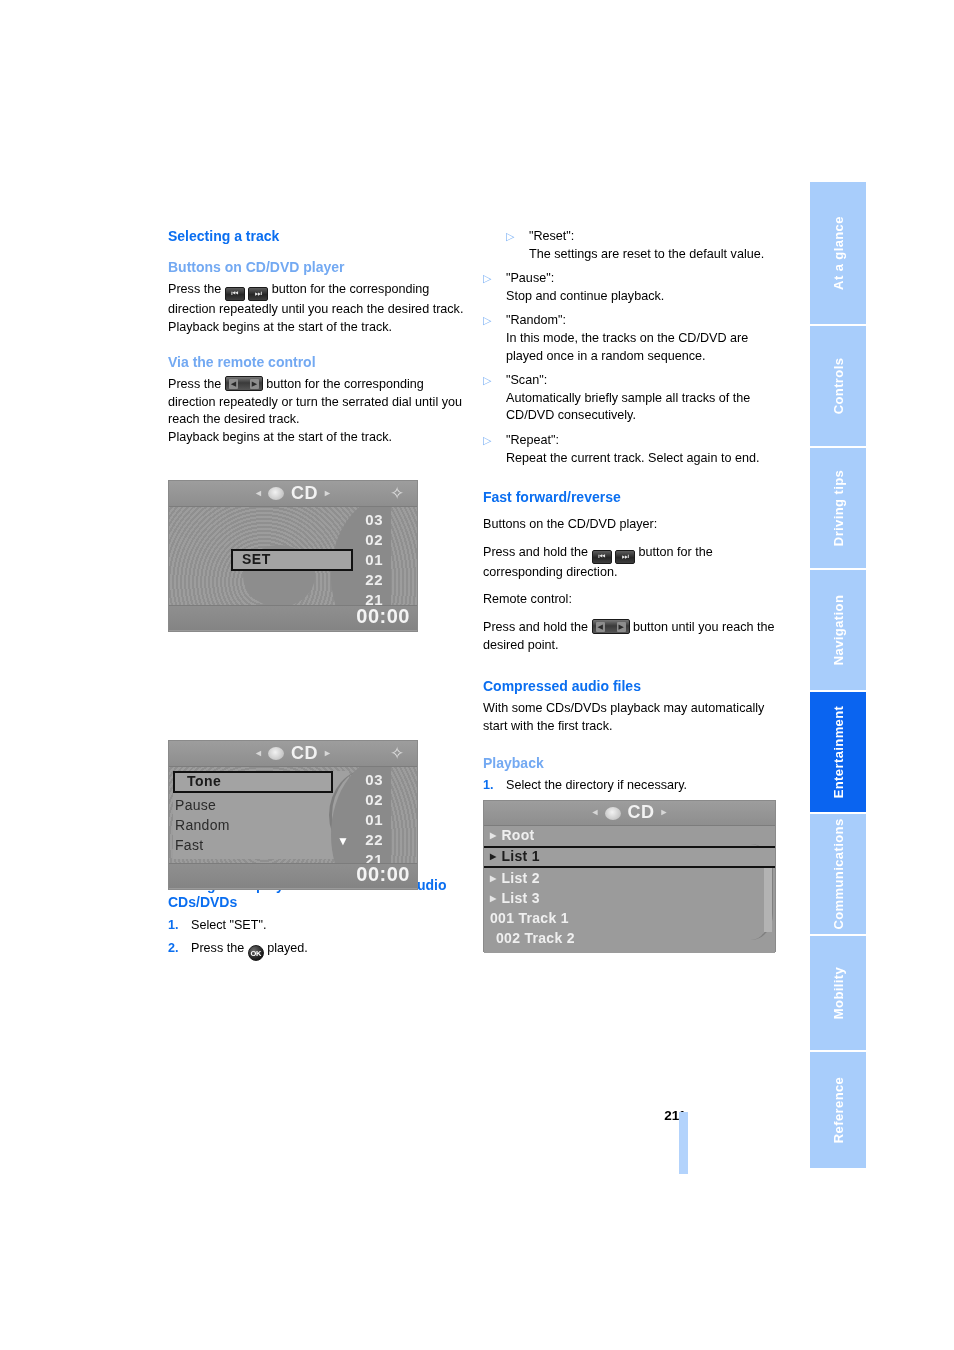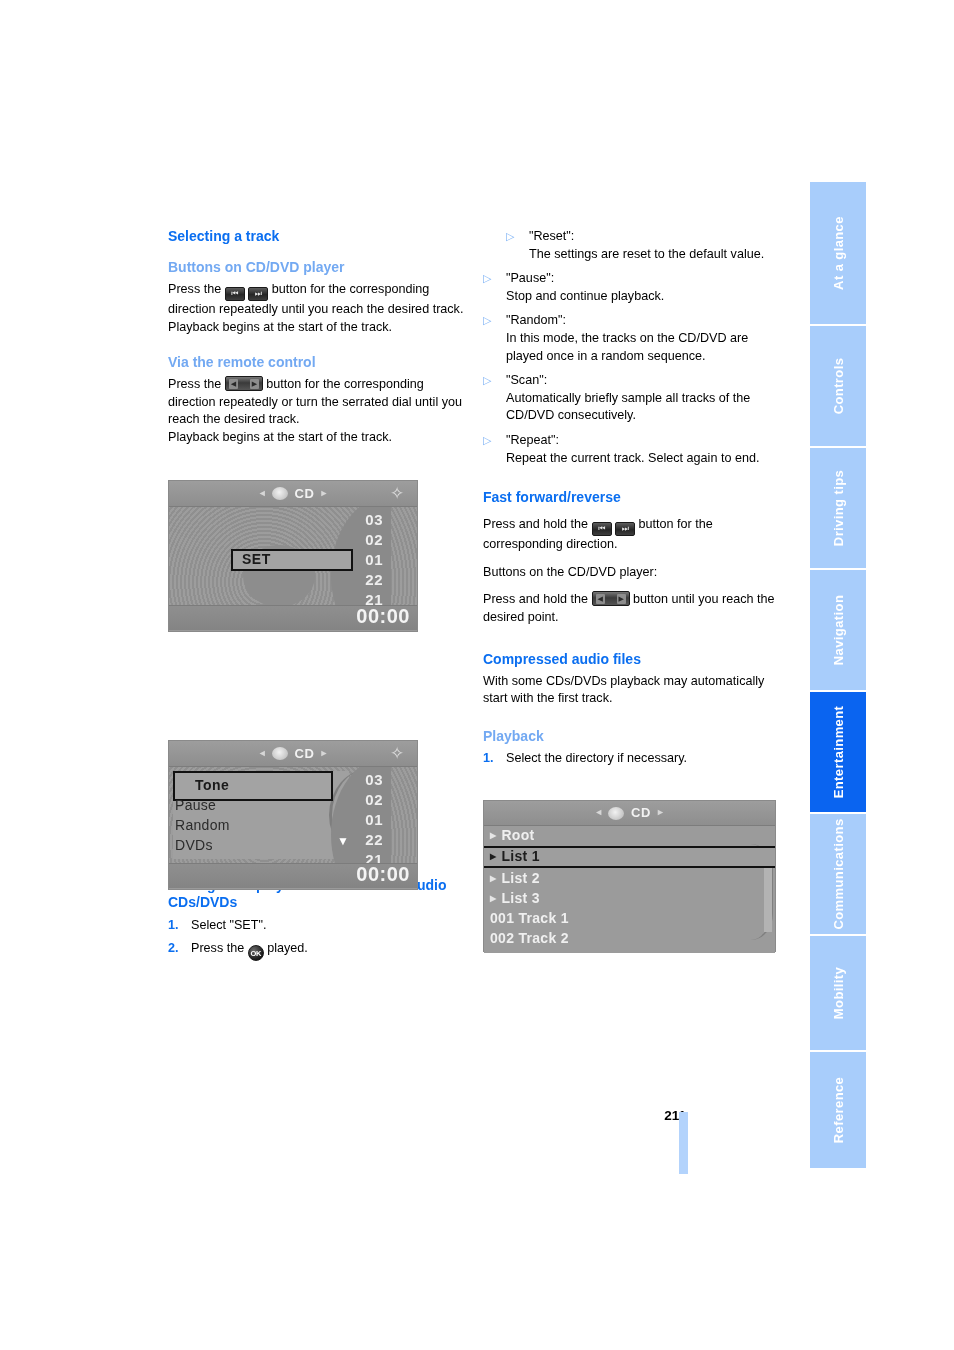--- a/index.html
+++ b/index.html
@@ -157,21 +157,21 @@
     display:flex; align-items:center; justify-content:center;
     position:relative;
   }
   .shot-bar .caret { color:#d7d7d7; font-size:9px; margin:0 5px; }
   .shot-bar .disc {
     width:16px; height:13px; border-radius:50%;
     background: radial-gradient(circle at 45% 40%, #f2f2f2, #b4b4b4);
     display:inline-block;
   }
   .shot-bar .lbl {
-    color:#f2f2f2; font-size:13px; font-weight:bold;
+    color:#f2f2f2; font-size:18px; font-weight:bold;
     margin-left:7px; letter-spacing:0.5px;
   }
   .shot-bar .joy {
     position:absolute; right:10px; top:3px;
     width:20px; height:20px;
     color:#dedede; font-size:17px; line-height:20px; text-align:center;
   }
   .shot-body {
     position:relative;
     height:calc(100% - 52px);
@@ -405,24 +405,24 @@
         <div class="menu-pane"></div>
         <div class="menu-curve"></div>
         <div class="track-col">
           <div class="track-arc"></div>
           <div class="tn" style="top:4px">03</div>
           <div class="tn" style="top:24px">02</div>
           <div class="tn" style="top:44px">01</div>
           <div class="tn" style="top:64px">22</div>
           <div class="tn" style="top:84px">21</div>
         </div>
-        <div class="sel-box" style="left:4px; top:4px; width:160px; height:30px; padding-left:20px;">Tone</div>
+        <div class="sel-box" style="left:4px; top:4px; width:160px; height:22px; padding-left:12px;">Tone</div>
         <div class="menu-item" style="top:30px">Pause</div>
         <div class="menu-item" style="top:50px">Random</div>
-        <div class="menu-item" style="top:70px">DVDs</div>
+        <div class="menu-item" style="top:70px">Fast</div>
         <div class="menu-arrow">▼</div>
       </div>
       <div class="shot-foot">
         <span class="time">00:00</span>
       </div>
     </div>
 
   </div>
 
   <div class="col col-right">
@@ -447,30 +447,31 @@
       <span class="txt" style="white-space:pre-line;">"Scan":
 Automatically briefly sample all tracks of the CD/DVD consecutively.</span>
     </div>
     <div class="bullet">
       <span class="tri">▷</span>
       <span class="txt" style="white-space:pre-line;">"Repeat":
 Repeat the current track. Select again to end.</span>
     </div>
 
     <h2 class="head tight" style="margin-top:22px;">Fast forward/reverse</h2>
+
+    <p class="para gap">Buttons on the CD/DVD player:</p>
 
     <p class="para gap">
       <span>Press and hold the</span>
       <span class="btn-ico">⏮</span>
       <span class="btn-ico">⏭</span>
       <span>button for the corresponding direction.</span>
     </p>
 
-    <p class="para gap">Buttons on the CD/DVD player:</p>
-
+    <p class="para gap">Remote control:</p>
 
     <p class="para gap">
       <span>Press and hold the</span>
       <span class="btn-ico rocker"><span class="lt">◀</span><span class="rt">▶</span></span>
       <span>button until you reach the desired point.</span>
     </p>
 
     <h2 class="head tight" style="margin-top:24px;">Compressed audio files</h2>
     <p class="para">With some CDs/DVDs playback may automatically start with the first track.</p>
 
@@ -503,21 +504,21 @@
           <span class="rtri">▶</span>
           <span>List 2</span>
         </div>
         <div class="list-row" style="top:63px">
           <span class="rtri">▶</span>
           <span>List 3</span>
         </div>
         <div class="list-row" style="top:83px; padding-left:6px;">
           <span>001 Track  1</span>
         </div>
-        <div class="list-row" style="top:103px; padding-left:6px;">
+        <div class="list-row" style="top:103px; padding-left:12px;">
           <span>002 Track  2</span>
         </div>
       </div>
     </div>
 
   </div>
 
   <div class="pagenum">211</div>
   <div class="pagebar"></div>
 

